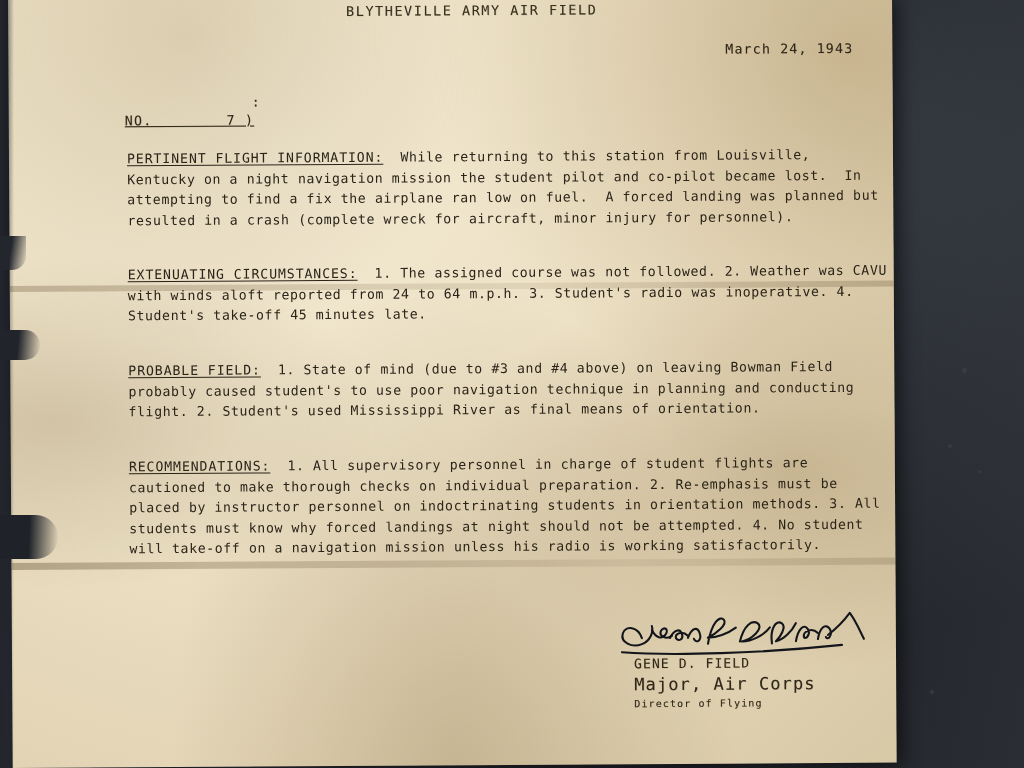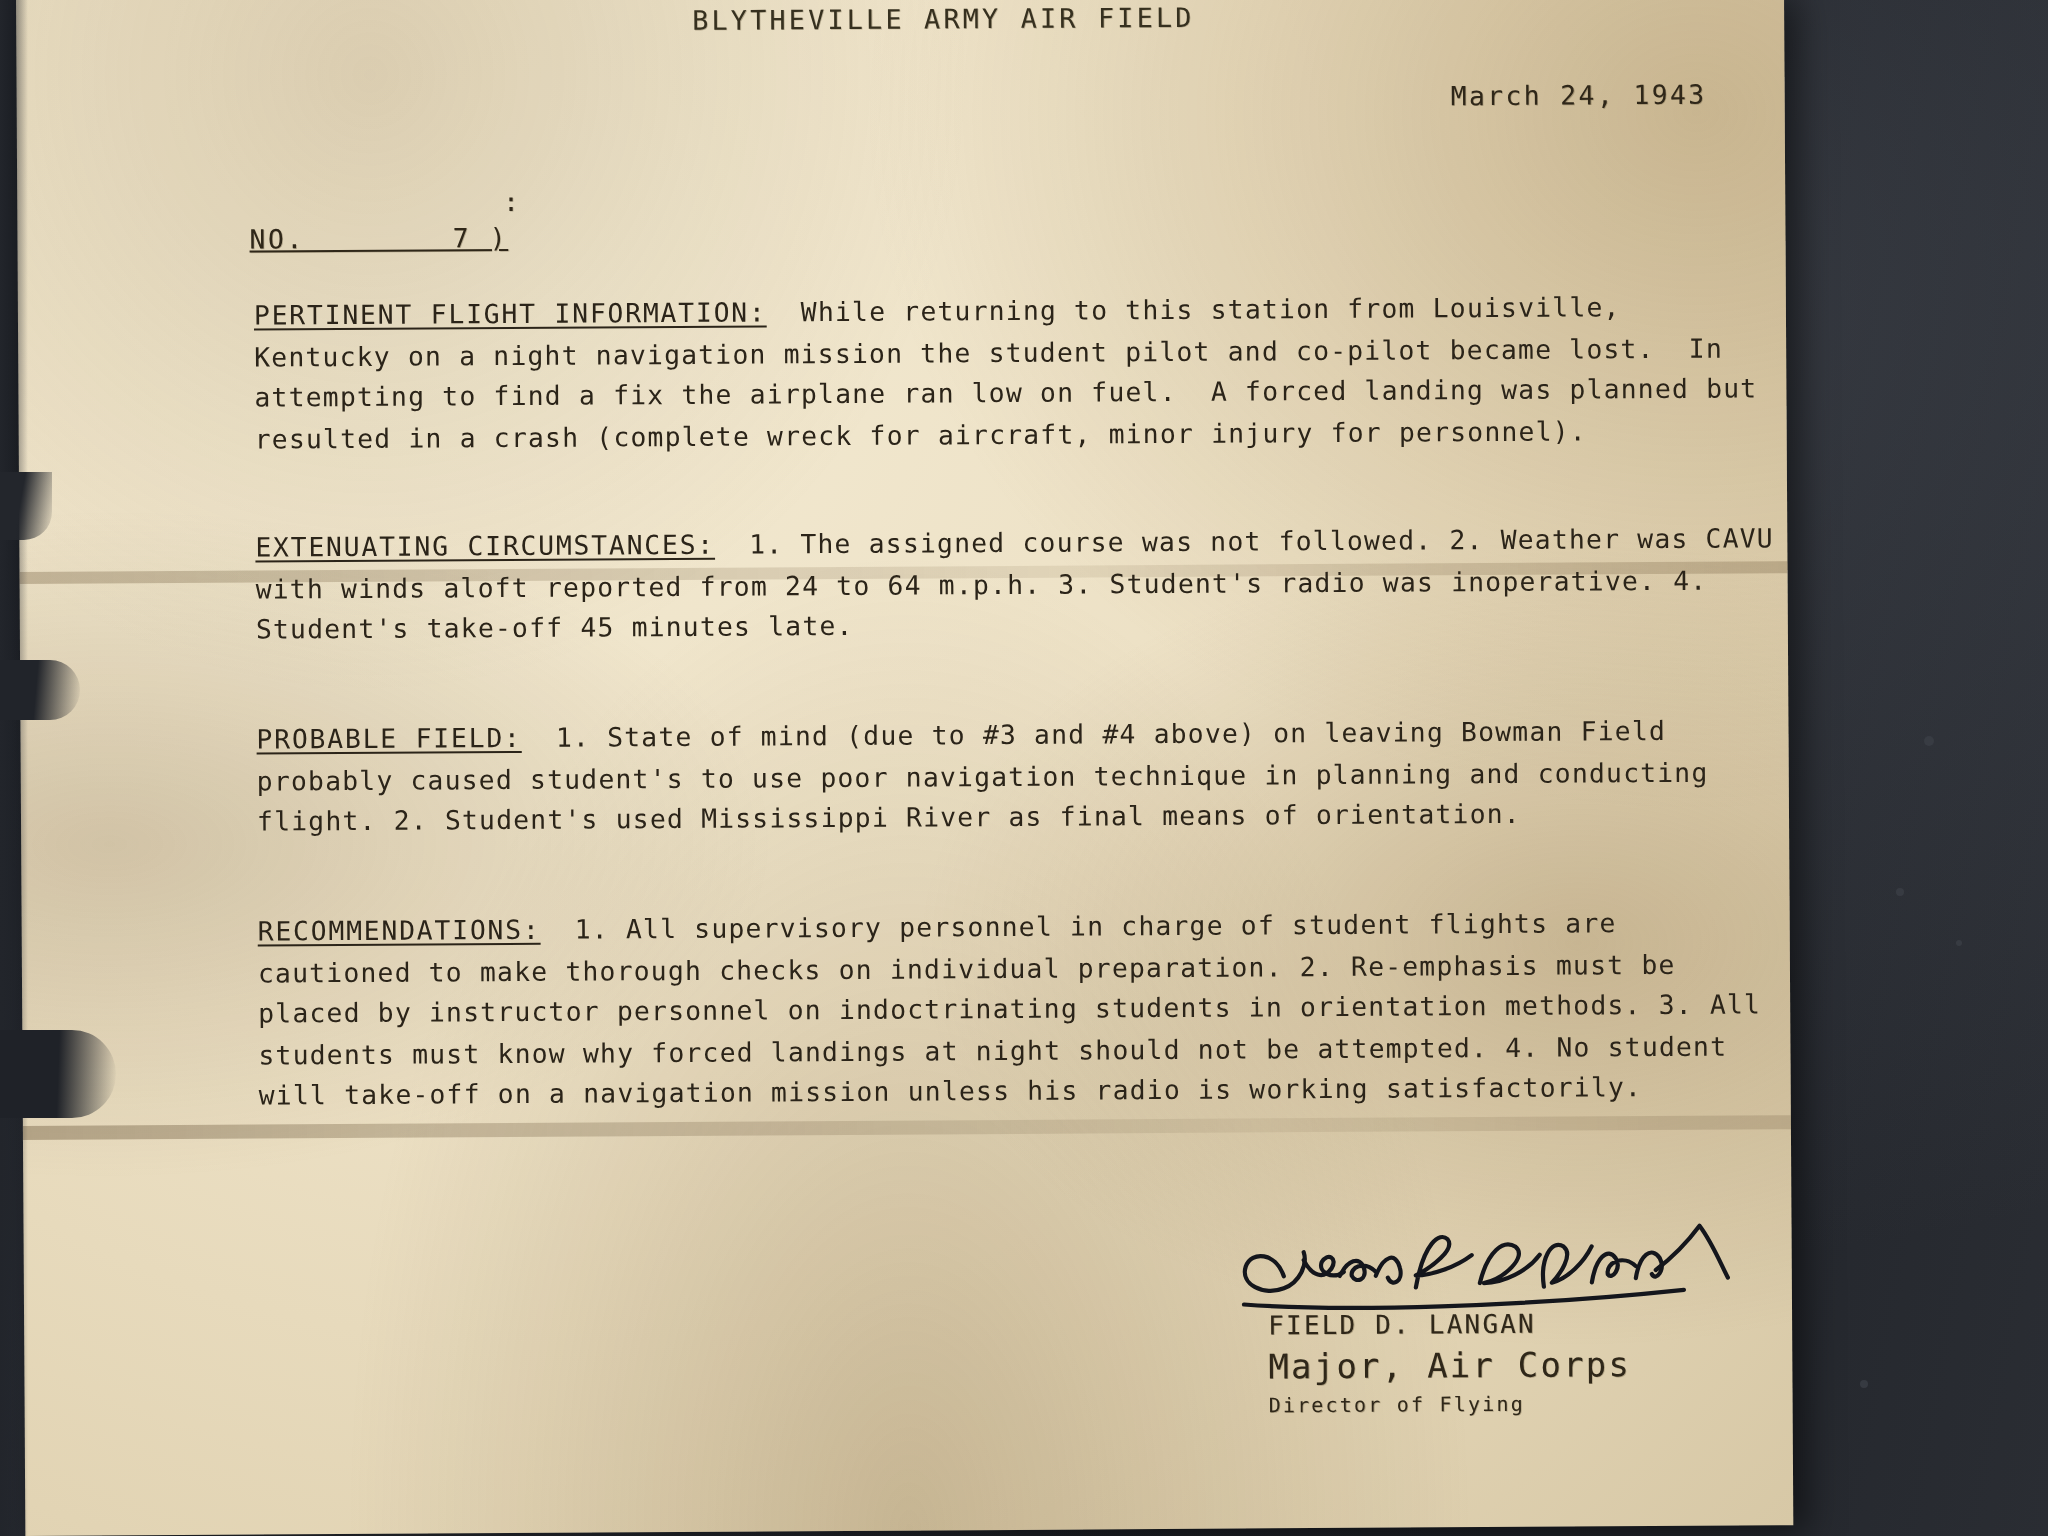--- a/index.html
+++ b/index.html
@@ -227,21 +227,21 @@
         <path d="M96 36 C100 14, 108 8, 112 12 C116 17, 104 26, 96 30 C104 30, 116 26, 124 20"></path>
         <path d="M128 34 C132 18, 140 12, 146 16 C152 21, 140 32, 130 34 C140 34, 152 28, 158 20"></path>
         <path d="M160 36 C158 22, 164 12, 170 16 C175 20, 168 30, 164 34 C172 32, 180 24, 184 16"></path>
         <path d="M184 34 C186 22, 192 16, 196 22 C199 27, 194 33, 192 30 C191 24, 200 20, 206 26"></path>
         <path d="M206 32 C208 20, 214 16, 218 22 C221 28, 216 34, 214 30"></path>
         <path d="M216 28 C224 22, 232 14, 238 6 C244 14, 248 24, 252 32"></path>
         <path d="M10 44 C60 48, 150 46, 230 38"></path>
       </g>
     </svg>
 
-    <div class="line" id="sig-name">FIELD D. LANGAN</div>
+    <div class="line" id="sig-name">GENE D. FIELD</div>
     <div class="line" id="sig-rank">Major, Air Corps</div>
     <div class="line" id="sig-title">Director of Flying</div>
   </div>
 </div>
 
 <div class="tear" id="tear-top"></div>
 <div class="tear" id="tear-notch-1"></div>
 <div class="tear" id="tear-notch-2"></div>
 <div class="tear" id="tear-notch-3"></div>
 

